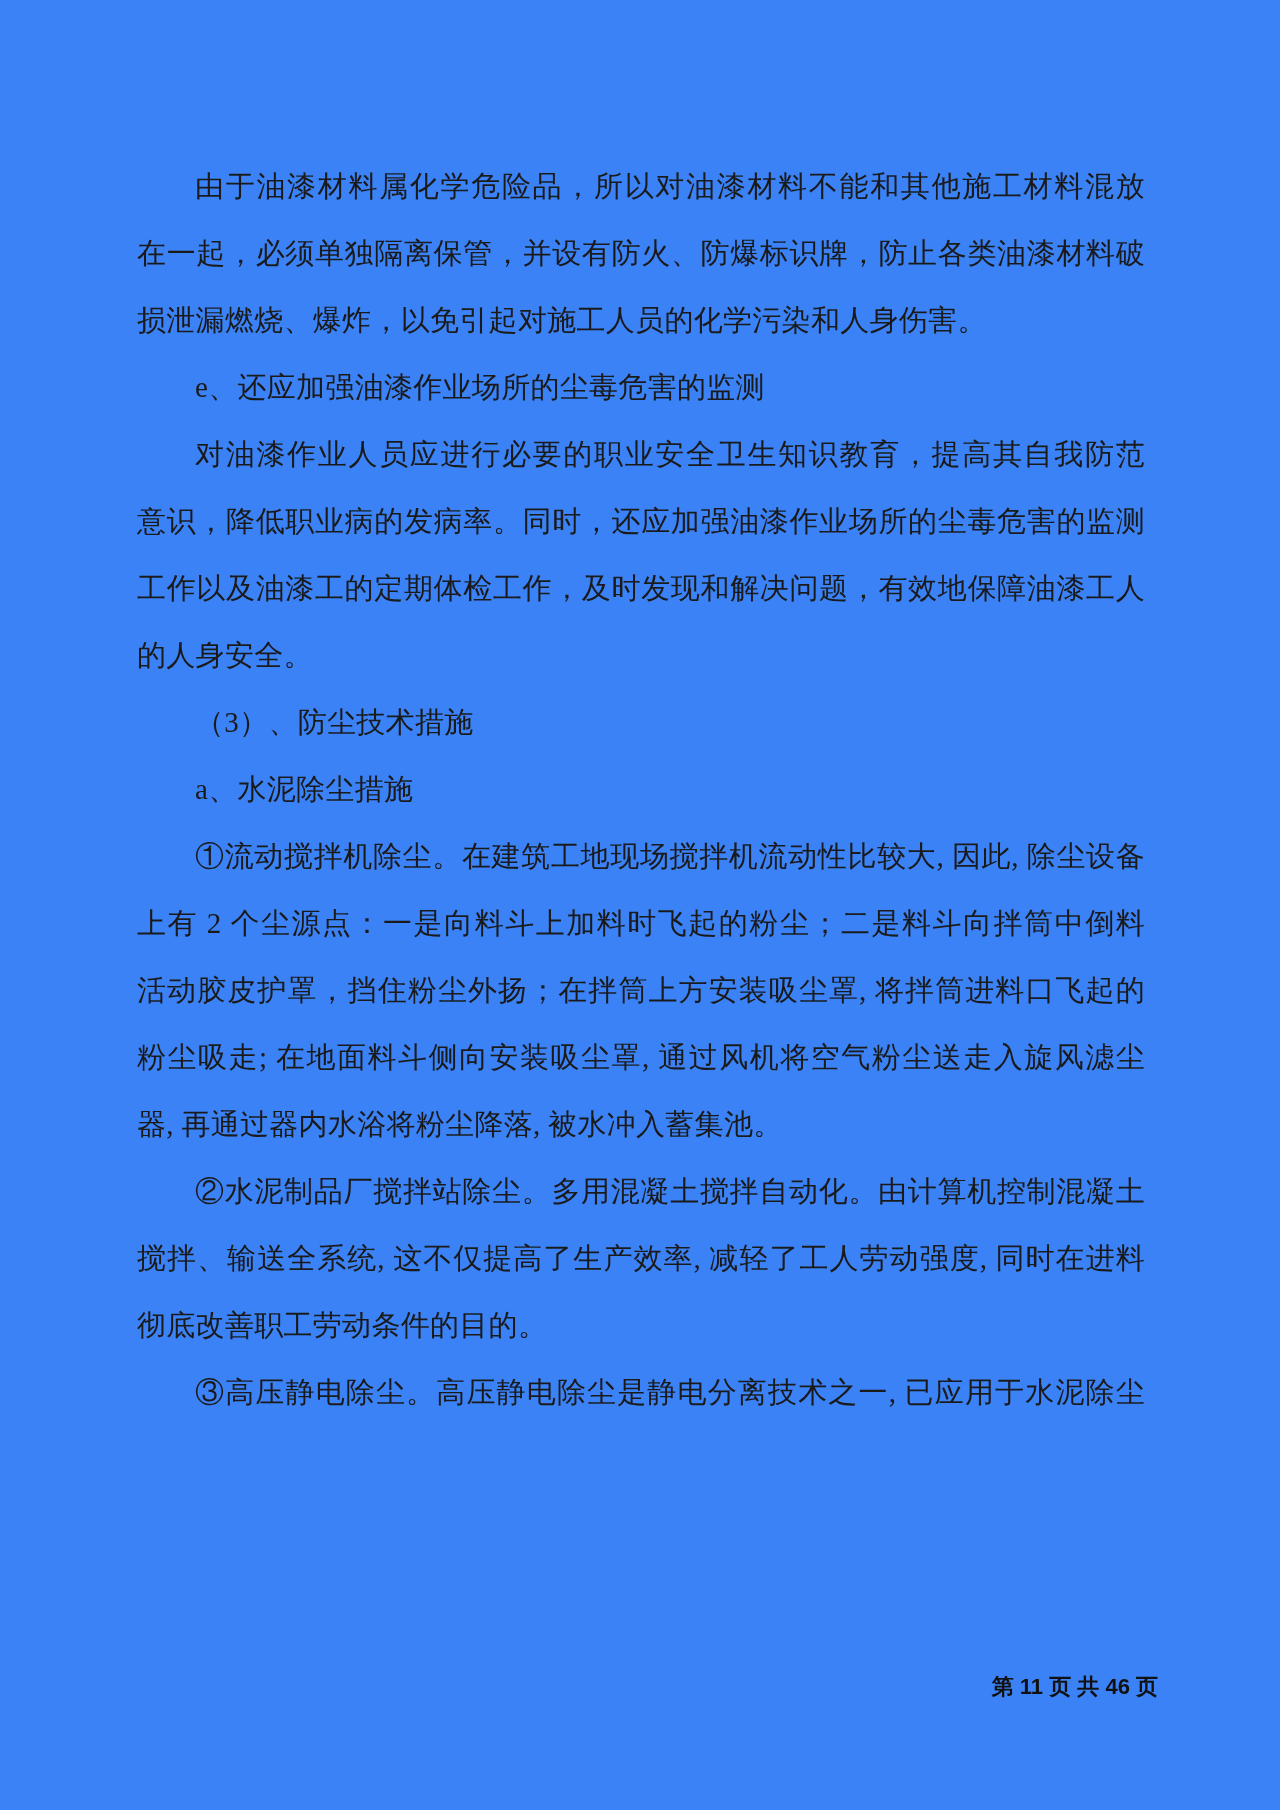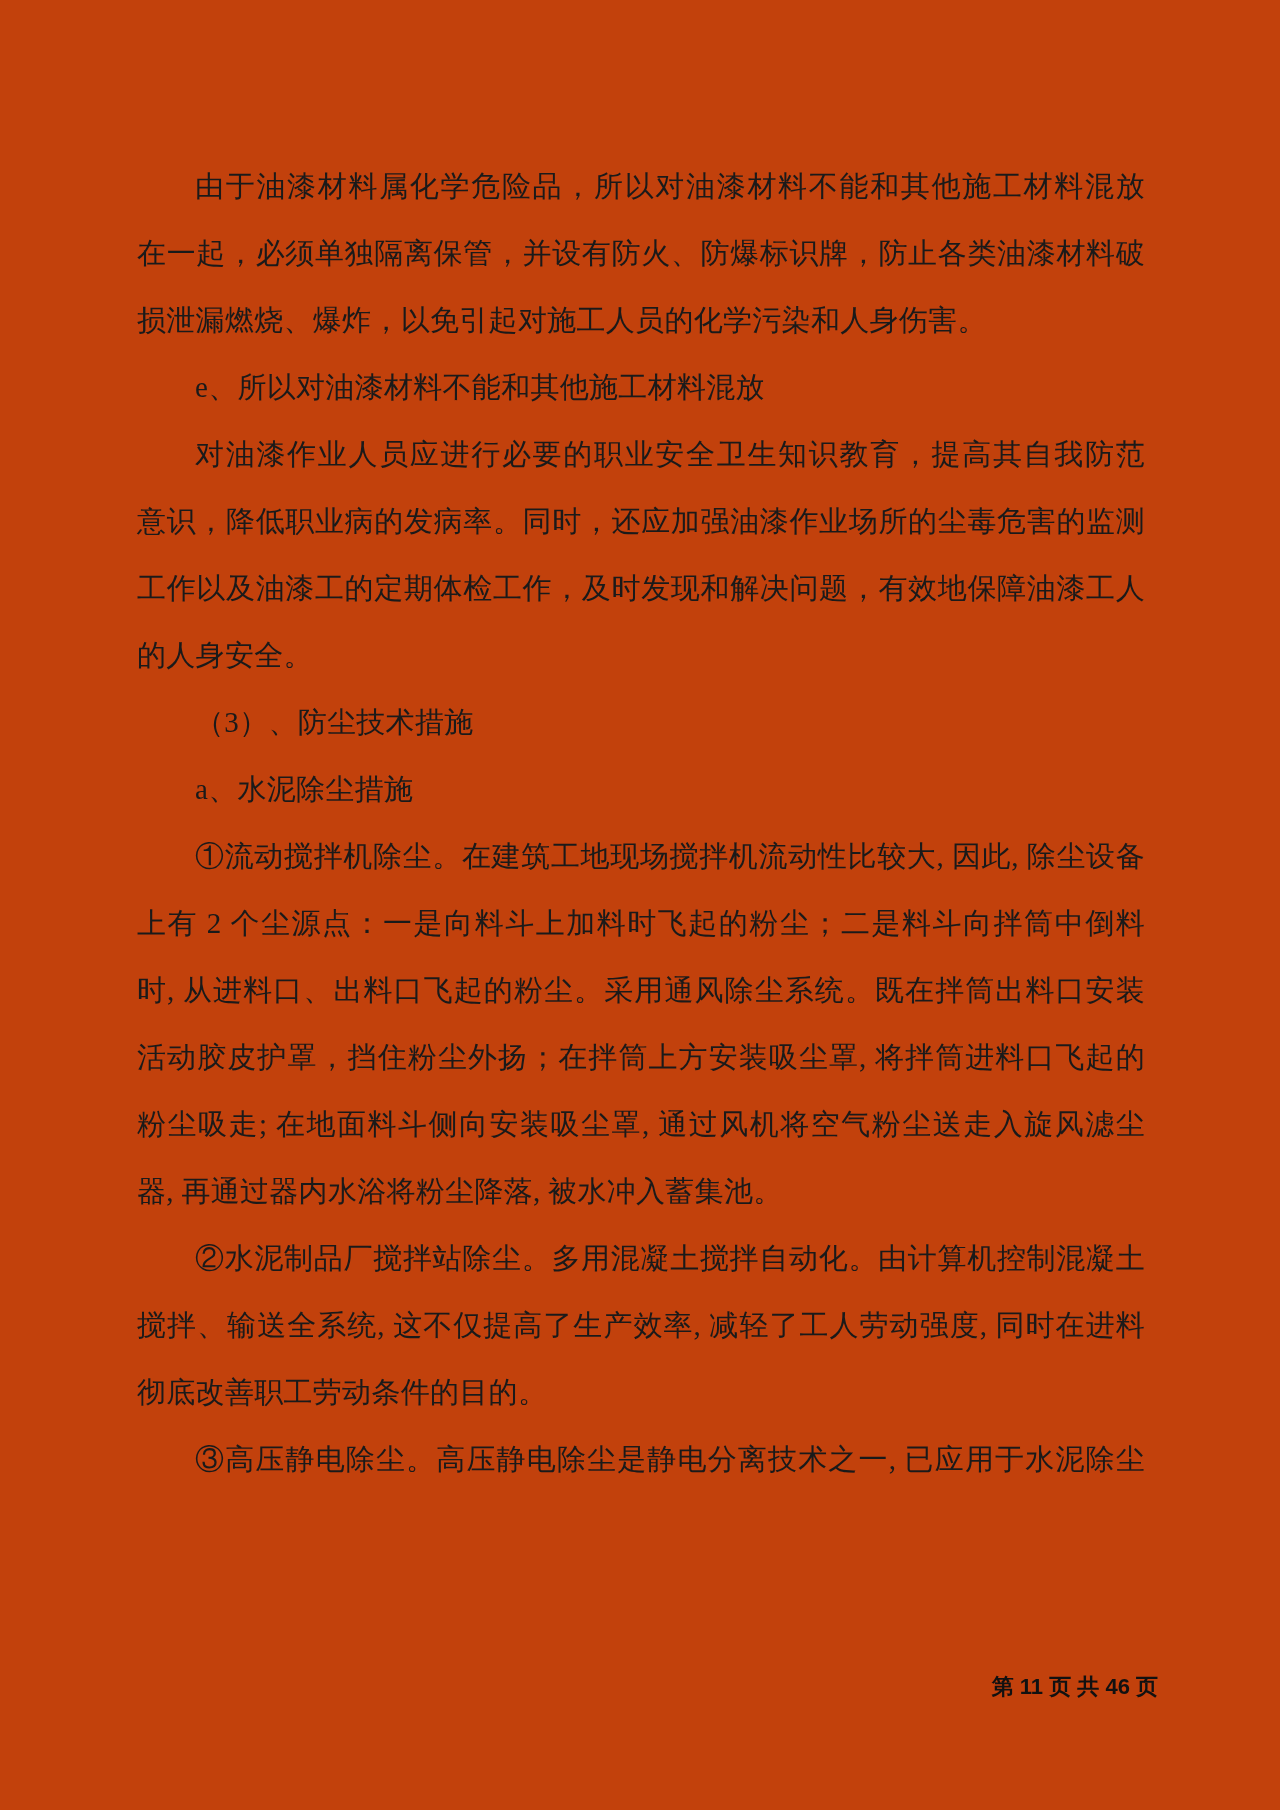--- a/index.html
+++ b/index.html
@@ -4,21 +4,21 @@
 <style>
   html, body {
     margin: 0;
     padding: 0;
     background: #ffffff;
   }
   .page {
     position: relative;
     width: 1280px;
     height: 1810px;
-    background: #c2410c;
+    background: #3b82f6;
     overflow: hidden;
     font-family: "Liberation Serif", "DejaVu Serif", serif;
     color: #1a1a1a;
   }
   .text-block {
     position: absolute;
     left: 137px;
     top: 153px;
     width: 1008px;
   }
@@ -59,30 +59,29 @@
   }
 </style>
 </head>
 <body>
 
 <div class="page">
   <div class="text-block">
     <div class="line jl indent">由于油漆材料属化学危险品，所以对油漆材料不能和其他施工材料混放</div>
     <div class="line jl">在一起，必须单独隔离保管，并设有防火、防爆标识牌，防止各类油漆材料破</div>
     <div class="line pe">损泄漏燃烧、爆炸，以免引起对施工人员的化学污染和人身伤害。</div>
-    <div class="line pe indent">e、所以对油漆材料不能和其他施工材料混放</div>
+    <div class="line pe indent">e、还应加强油漆作业场所的尘毒危害的监测</div>
     <div class="line jl indent">对油漆作业人员应进行必要的职业安全卫生知识教育，提高其自我防范</div>
     <div class="line jl">意识，降低职业病的发病率。同时，还应加强油漆作业场所的尘毒危害的监测</div>
     <div class="line jl">工作以及油漆工的定期体检工作，及时发现和解决问题，有效地保障油漆工人</div>
     <div class="line pe">的人身安全。</div>
     <div class="line pe indent">（3）、防尘技术措施</div>
     <div class="line pe indent">a、水泥除尘措施</div>
     <div class="line jl indent">①流动搅拌机除尘。在建筑工地现场搅拌机流动性比较大, 因此, 除尘设备</div>
     <div class="line jl">上有 2 个尘源点：一是向料斗上加料时飞起的粉尘；二是料斗向拌筒中倒料</div>
-    <div class="line jl">时, 从进料口、出料口飞起的粉尘。采用通风除尘系统。既在拌筒出料口安装</div>
     <div class="line jl">活动胶皮护罩，挡住粉尘外扬；在拌筒上方安装吸尘罩, 将拌筒进料口飞起的</div>
     <div class="line jl">粉尘吸走; 在地面料斗侧向安装吸尘罩, 通过风机将空气粉尘送走入旋风滤尘</div>
     <div class="line pe">器, 再通过器内水浴将粉尘降落, 被水冲入蓄集池。</div>
     <div class="line jl indent">②水泥制品厂搅拌站除尘。多用混凝土搅拌自动化。由计算机控制混凝土</div>
     <div class="line jl">搅拌、输送全系统, 这不仅提高了生产效率, 减轻了工人劳动强度, 同时在进料</div>
     <div class="line pe">彻底改善职工劳动条件的目的。</div>
     <div class="line jl indent">③高压静电除尘。高压静电除尘是静电分离技术之一, 已应用于水泥除尘</div>
   </div>
 
   <div class="footer">第 11 页 共 46 页</div>

